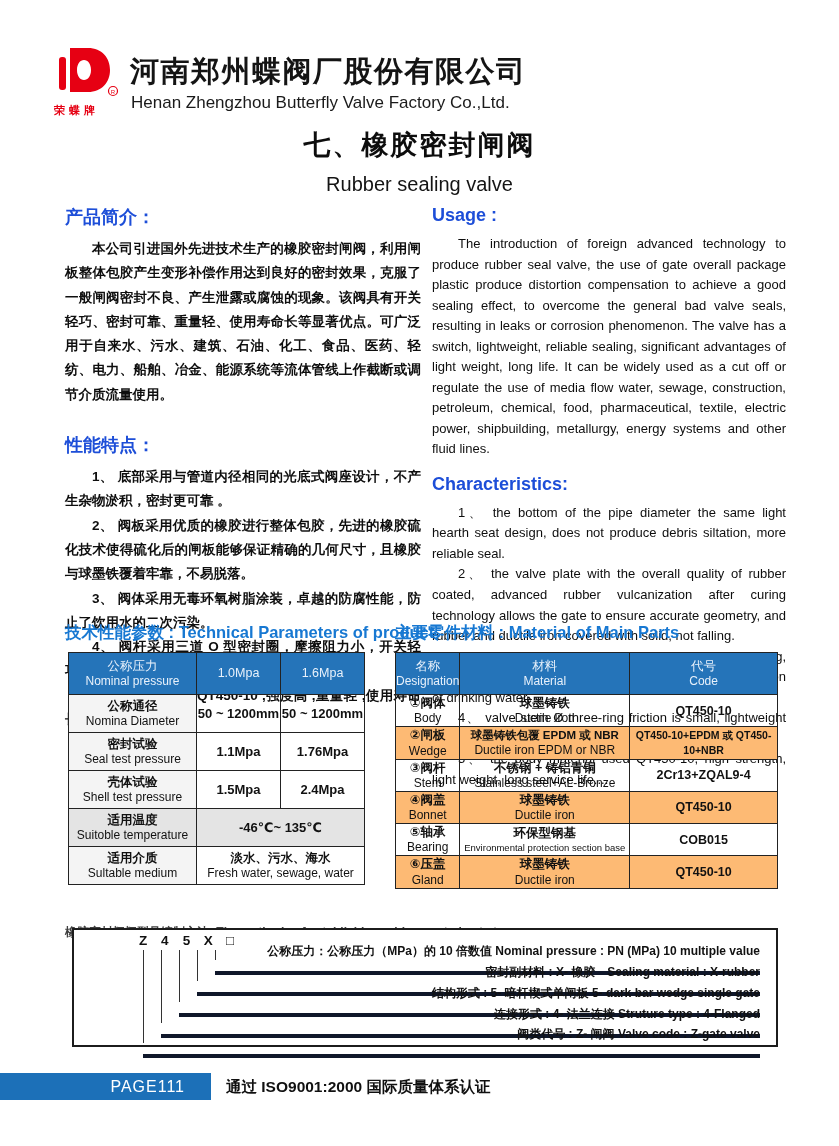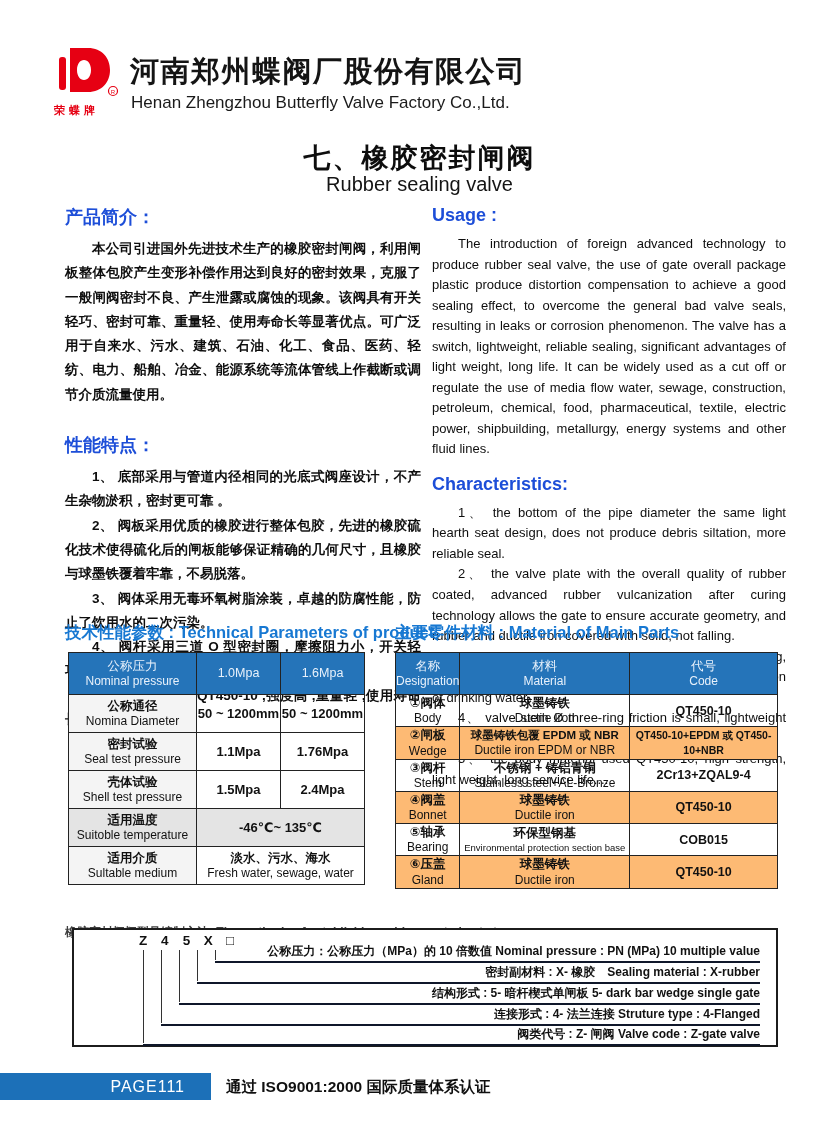--- a/index.html
+++ b/index.html
@@ -7,21 +7,21 @@
   body { font-family:"Liberation Sans","DejaVu Sans",sans-serif; color:#111; }
   .page { position:relative; width:839px; height:1146px; background:#fff; overflow:hidden; margin:0 auto; }
 
   
   .logo { position:absolute; left:54px; top:44px; width:78px; text-align:left; }
   .logo-brand { color:#e60013; font-size:11px; font-weight:bold; letter-spacing:4px; margin-top:1px; }
   .company-cn { position:absolute; left:130px; top:52px; font-size:29px; font-weight:bold; color:#141414; letter-spacing:1.5px; }
   .company-en { position:absolute; left:131px; top:93px; font-size:17px; color:#1a1a1a; }
 
   
-  .title-cn { position:absolute; left:0; top:140px; width:100%; text-align:center; font-size:27px; font-weight:bold; color:#0d0d0d; letter-spacing:2px; }
+  .title-cn { position:absolute; left:0; top:127px; width:100%; text-align:center; font-size:27px; font-weight:bold; color:#0d0d0d; letter-spacing:2px; }
   .title-en { position:absolute; left:0; top:173px; width:100%; text-align:center; font-size:20px; color:#141414; }
 
   
   .col-left  { position:absolute; left:65px;  top:205px; width:356px; }
   .col-right { position:absolute; left:432px; top:205px; width:354px; }
   .h-blue { color:#1d4ed8; font-weight:bold; font-size:18px; margin-bottom:8px; }
   .cn-body { font-size:13.5px; line-height:1.8; text-align:justify; text-indent:2em; font-weight:600; color:#0e0e0e; }
   .en-body { font-size:13px; line-height:1.58; text-align:justify; text-indent:2em; color:#0e0e0e; }
   .feature-item, .char-item { margin:0; }
   .features-block { margin-top:26px; }
@@ -53,21 +53,21 @@
   .tbl-mat tr.gray td { background:#fdba74; }
   .code-val { font-size:12.5px; font-weight:600; }
   .code-val-sm { font-size:10.5px; font-weight:600; }
 
   
   .model-head { position:absolute; left:65px; top:924px; font-size:12px; font-weight:bold; color:#404040; white-space:nowrap; }
   .model-box { position:absolute; left:72px; top:928px; width:706px; height:119px; border:2px solid #1c1c1c; background:#fff; }
   .code-chars { position:absolute; left:60px; top:3px; font-size:13.5px; font-weight:bold; color:#111; letter-spacing:0; }
   .code-chars span { display:inline-block; width:18px; text-align:center; }
   .vline { position:absolute; width:1px; background:#333; top:20px; }
-  .lbl-line { position:absolute; right:16px; border-bottom:2px solid #0f172a; text-align:right; font-size:12px; font-weight:600; color:#111; padding-bottom:1px; white-space:nowrap; overflow:hidden; }
+  .lbl-line { position:absolute; right:16px; border-bottom:4px solid #0f172a; text-align:right; font-size:12px; font-weight:600; color:#111; padding-bottom:11px; white-space:nowrap; overflow:hidden; }
 
   
   .footer-badge { position:absolute; left:0; top:1073px; width:211px; height:27px; background:#1c70b8; color:#fff; font-size:16px; line-height:27px; text-align:right; padding-right:26px; letter-spacing:1px; }
   .footer-text { position:absolute; left:226px; top:1077px; font-size:15.5px; font-weight:600; color:#101010; }
 </style>
 </head>
 <body>
 
 <div class="page">
 

